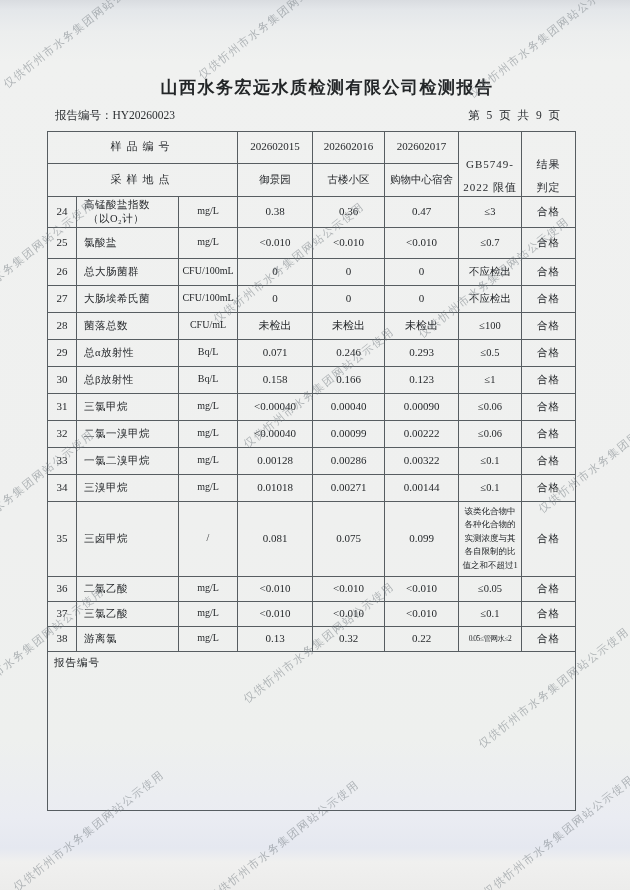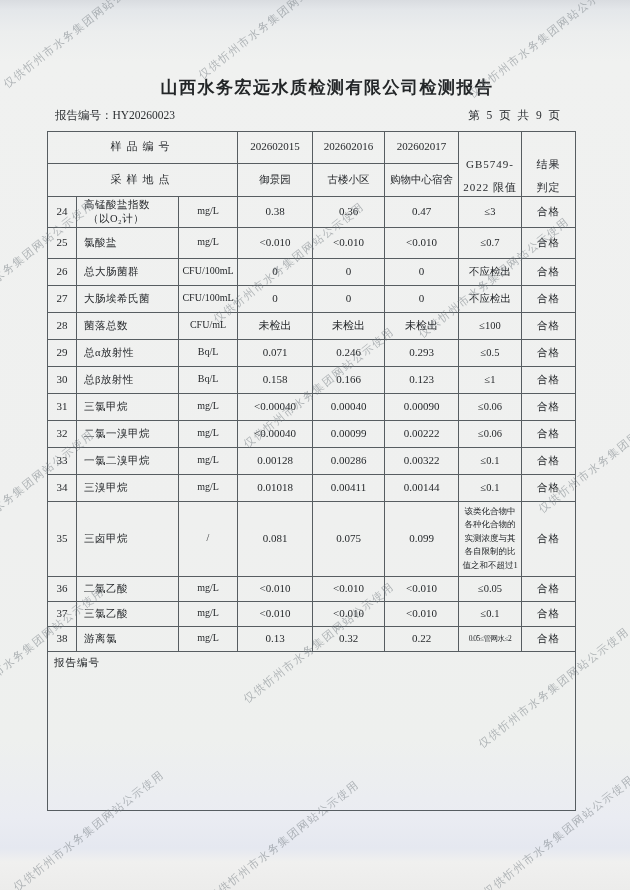--- a/index.html
+++ b/index.html
@@ -203,21 +203,21 @@
           <td class="c-val">0.00286</td>
           <td class="c-val">0.00322</td>
           <td class="c-limit">≤0.1</td>
           <td class="c-result">合格</td>
         </tr>
         <tr style="height: 27px; font-family: Liberation Serif, serif;">
           <td class="c-no">34</td>
           <td class="c-name"><span>三溴甲烷</span></td>
           <td class="c-unit">mg/L</td>
           <td class="c-val">0.01018</td>
-          <td class="c-val">0.00411</td>
+          <td class="c-val">0.00271</td>
           <td class="c-val">0.00144</td>
           <td class="c-limit">≤0.1</td>
           <td class="c-result">合格</td>
         </tr>
         <tr style="height: 75px;">
           <td class="c-no">35</td>
           <td class="c-name"><span>三卤甲烷</span></td>
           <td class="c-unit">/</td>
           <td class="c-val">0.081</td>
           <td class="c-val">0.075</td>

